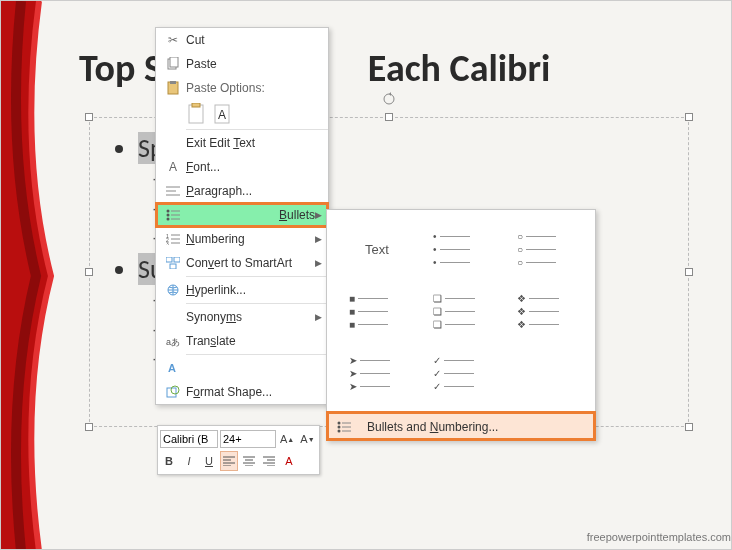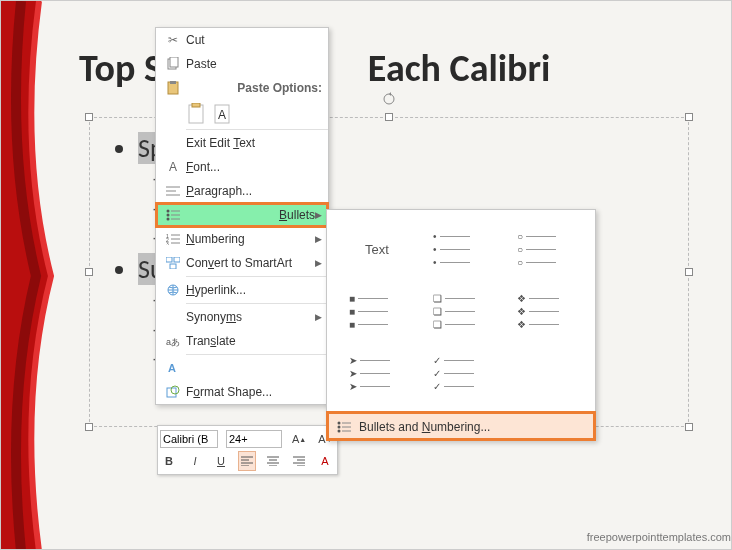--- a/index.html
+++ b/index.html
@@ -28,23 +28,23 @@
 .context-menu .label { flex: 1; }
 .context-menu .arrow { font-size: 9px; color: #666; }
 .context-menu .sep { height: 1px; background: #e0e0e0; margin: 1px 0 1px 30px; }
 .context-menu .row.highlight { outline: 3px solid #ed7d31; outline-offset: -2px; background: #86efac; text-align: right; }
 .submenu { position: absolute; left: 325px; top: 208px; width: 270px; background: #fff; border: 1px solid #c7c7c7; box-shadow: 2px 2px 5px rgba(0,0,0,.2); z-index: 11; }
 .bullet-grid { display: grid; grid-template-columns: repeat(3, 1fr); gap: 4px; padding: 10px; }
 .bullet-cell { height: 58px; display: flex; flex-direction: column; justify-content: center; align-items: flex-start; padding-left: 12px; font-size: 10px; color: #555; }
 .bullet-cell.none { font-size: 13px; align-items: center; padding-left: 0; }
 .bullet-cell .line { display: flex; align-items: center; gap: 3px; margin: 1px 0; }
 .bullet-cell .line .bar { width: 30px; height: 1px; background: #999; }
-.submenu-footer { display: flex; align-items: center; height: 28px; border-top: 1px solid #e0e0e0; padding: 0 10px; font-size: 12px; color: #333; outline: 3px solid #ed7d31; outline-offset: -2px; background: #fde5d5; }
+.submenu-footer { display: flex; align-items: center; height: 28px; border-top: 1px solid #e0e0e0; padding: 0 10px; font-size: 12px; color: #333; outline: 3px solid #ed7d31; outline-offset: -2px; background: #fde5d5; gap: 8px; }
 .mini-toolbar { position: absolute; left: 156px; top: 424px; background: #fff; border: 1px solid #c7c7c7; box-shadow: 1px 1px 3px rgba(0,0,0,.2); font-size: 11px; padding: 2px; z-index: 9; }
-.mini-toolbar .tr1, .mini-toolbar .tr2 { display: flex; align-items: center; gap: 8px; height: 22px; }
+.mini-toolbar .tr1, .mini-toolbar .tr2 { display: flex; align-items: center; gap: 2px; height: 22px; }
 .mini-toolbar input { width: 58px; height: 18px; font-size: 11px; border: 1px solid #bbb; padding: 0 2px; }
 .mini-toolbar .btn { min-width: 18px; height: 20px; display: flex; align-items: center; justify-content: center; color: #444; padding: 0 2px; }
 .mini-toolbar .btn.active { background: #fbe3d5; border: 1px solid #e8b28f; }
 .watermark { position: absolute; bottom: 6px; width: 100%; text-align: right; font-size: 11px; color: #777; }
 u.accel { text-decoration: underline; }
 </style>
 </head>
 <body>
 
 <svg class="red-ribbon" viewBox="0 0 60 550">
@@ -97,21 +97,21 @@
       </span>
       <span class="label"><span>Paste</span></span>
     </div>
   <div class="row">
       <span class="icon-col">
         <svg width="14" height="14">
           <rect x="2" y="1" width="10" height="12" fill="#e9c67a" stroke="#b38d3f"></rect>
           <rect x="4" y="0" width="6" height="3" fill="#888"></rect>
         </svg>
       </span>
-      <span class="label" style="font-weight:bold;color:#666;text-align:right;"><span>Paste Options:</span></span>
+      <span class="label" style="font-weight:normal;color:#666;"><span>Paste Options:</span></span>
     </div>
   <div class="row tall">
       <span class="icon-col"></span>
     <svg width="22" height="22" style="margin-right:4px">
         <rect x="3" y="2" width="14" height="18" fill="#fff" stroke="#bbb"></rect>
         <rect x="6" y="0" width="8" height="4" fill="#e9c67a" stroke="#b38d3f"></rect>
       </svg>
     <svg width="22" height="22">
         <rect x="3" y="2" width="14" height="18" fill="#fff" stroke="#bbb"></rect>
         <text x="10" y="16" font-size="12" text-anchor="middle" fill="#333">A</text>

